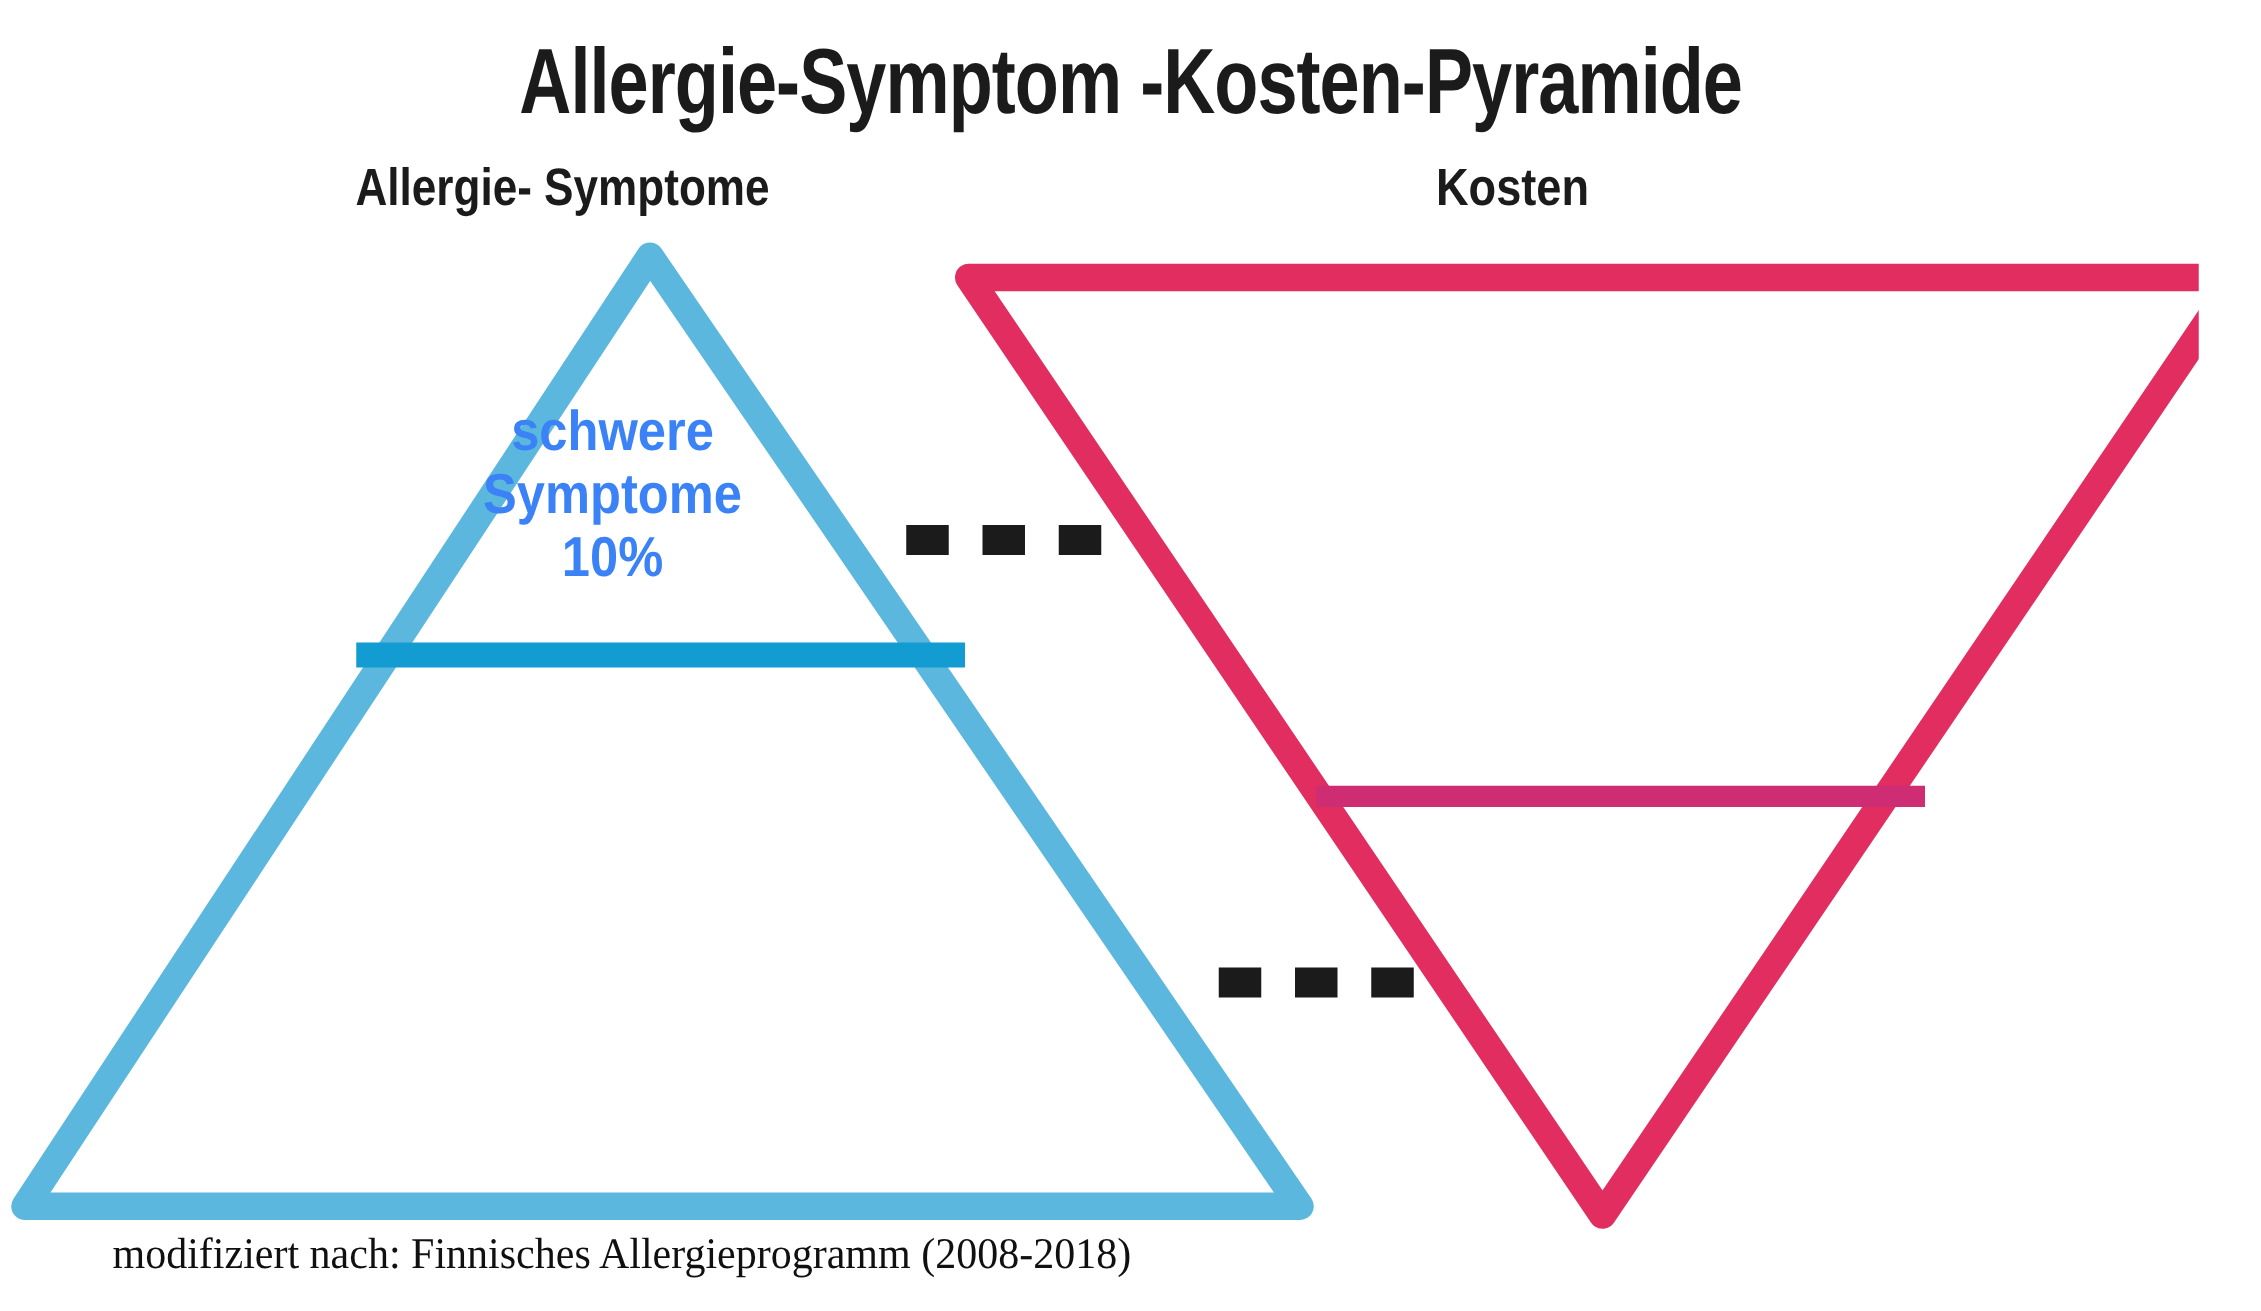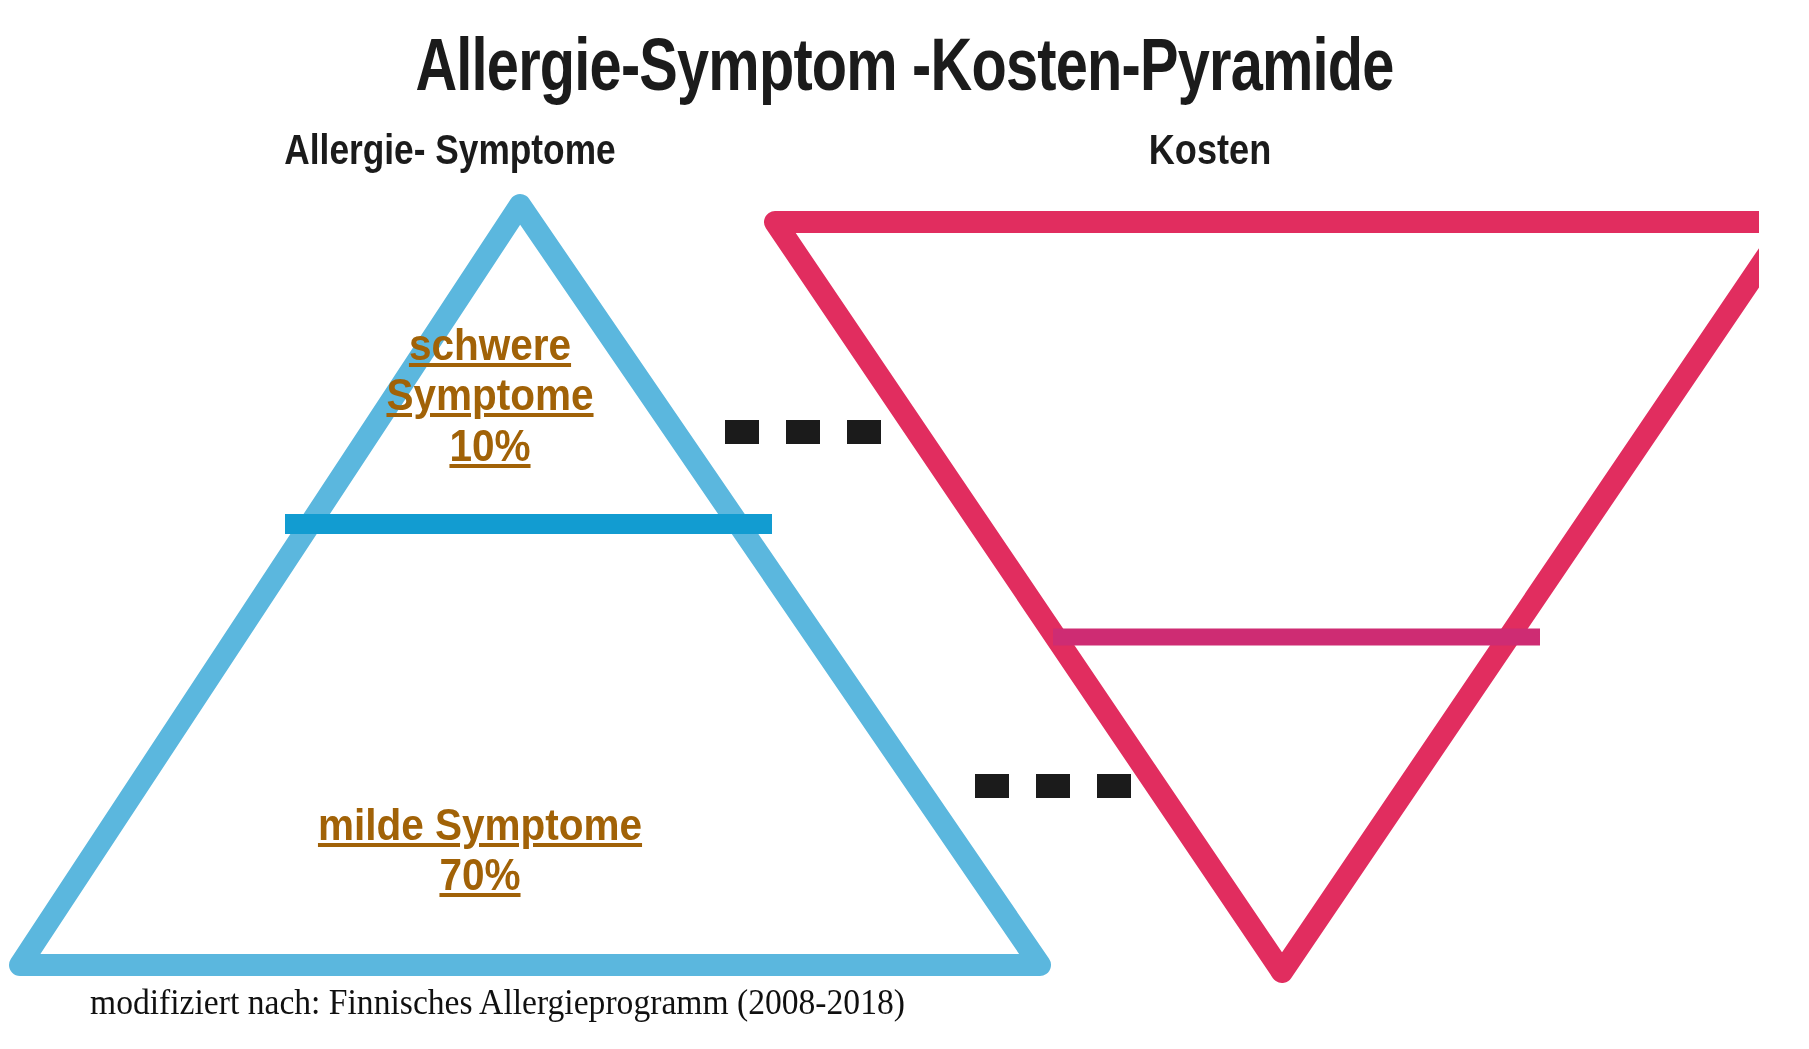--- a/index.html
+++ b/index.html
@@ -73,24 +73,23 @@
     width: 1809px;
     height: 1049px;
   }
 
   
   .tier-text {
     position: absolute;
     text-align: center;
     font-family: "Liberation Sans", sans-serif;
     font-weight: bold;
-    color: #a16207;
+    color: #3b82f6;
     white-space: nowrap;
     line-height: 1.12;
-    text-decoration: underline;
   }
   .tier-line {
     display: block;
     transform: scaleX(0.90);
   }
 
   #tier-severe {
     left: 290px;
     top: 320px;
     width: 400px;
@@ -156,20 +155,16 @@
 
   </svg>
 
   <div class="tier-text" id="tier-severe">
     <span class="tier-line">schwere</span>
     <span class="tier-line">Symptome</span>
     <span class="tier-line">10%</span>
   </div>
 
 
-  <div class="tier-text" id="tier-mild">
-    <span class="tier-line">milde Symptome</span>
-    <span class="tier-line">70%</span>
-  </div>
 
   <div id="footnote">modifiziert nach: Finnisches Allergieprogramm (2008-2018)</div>
 
 </div>
 
 </body></html>

